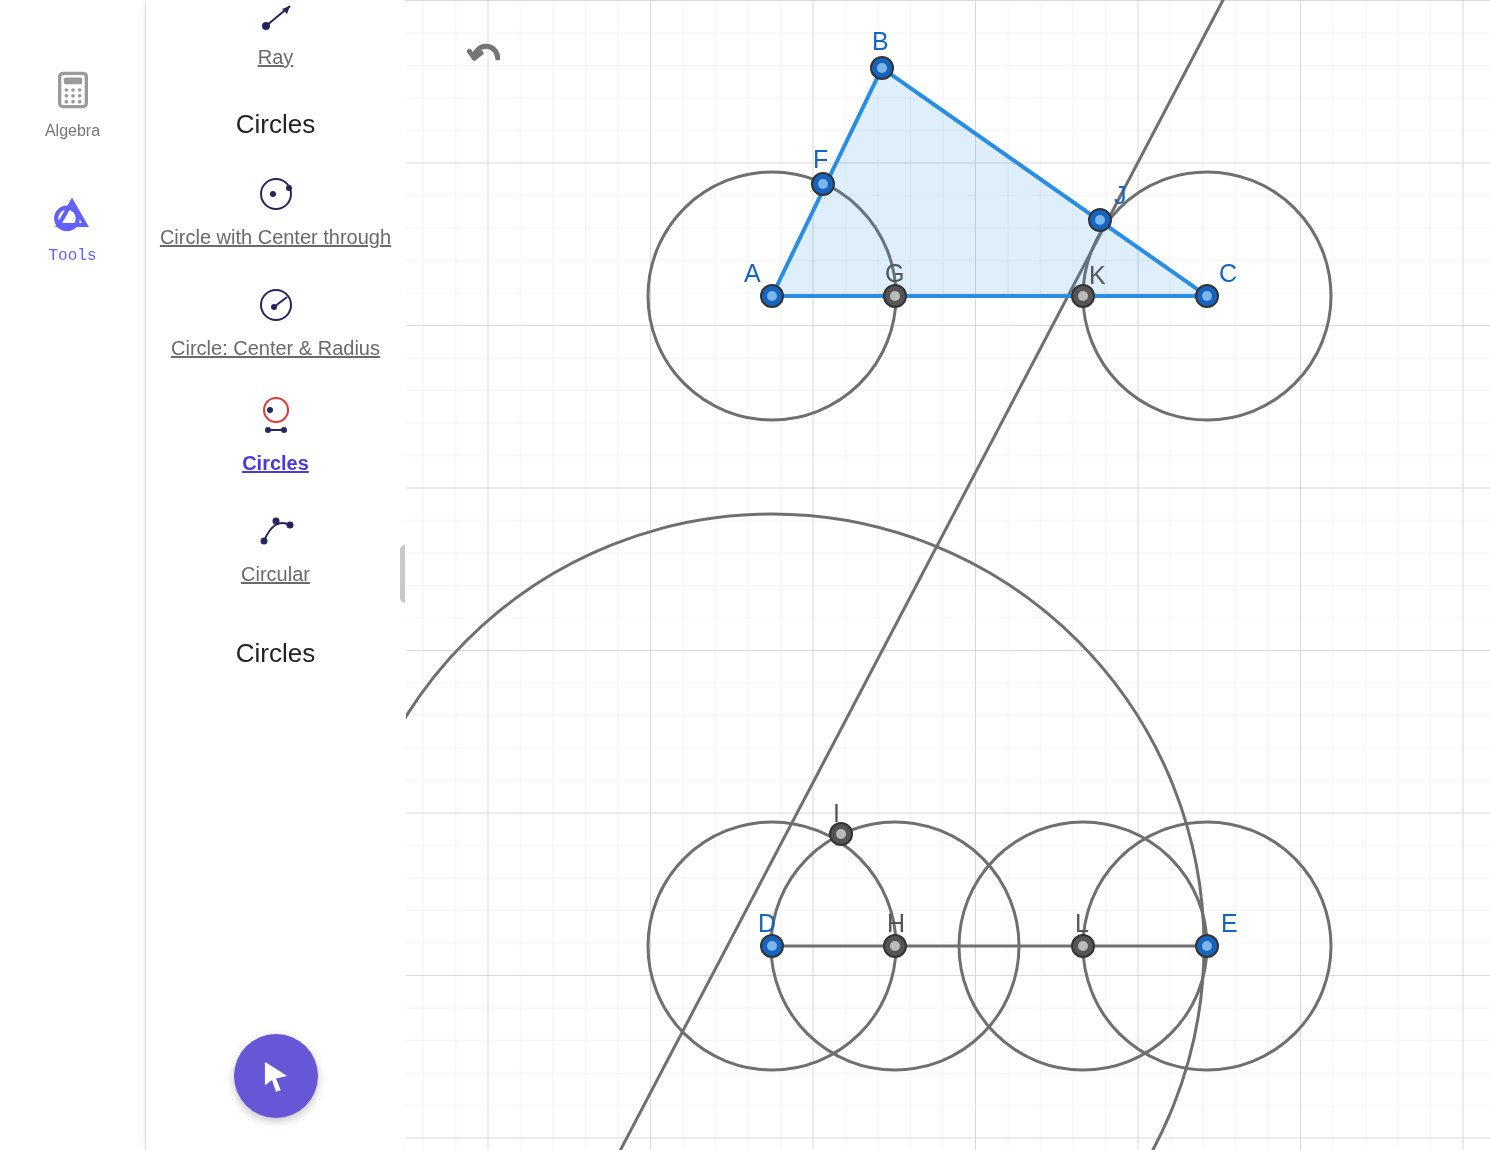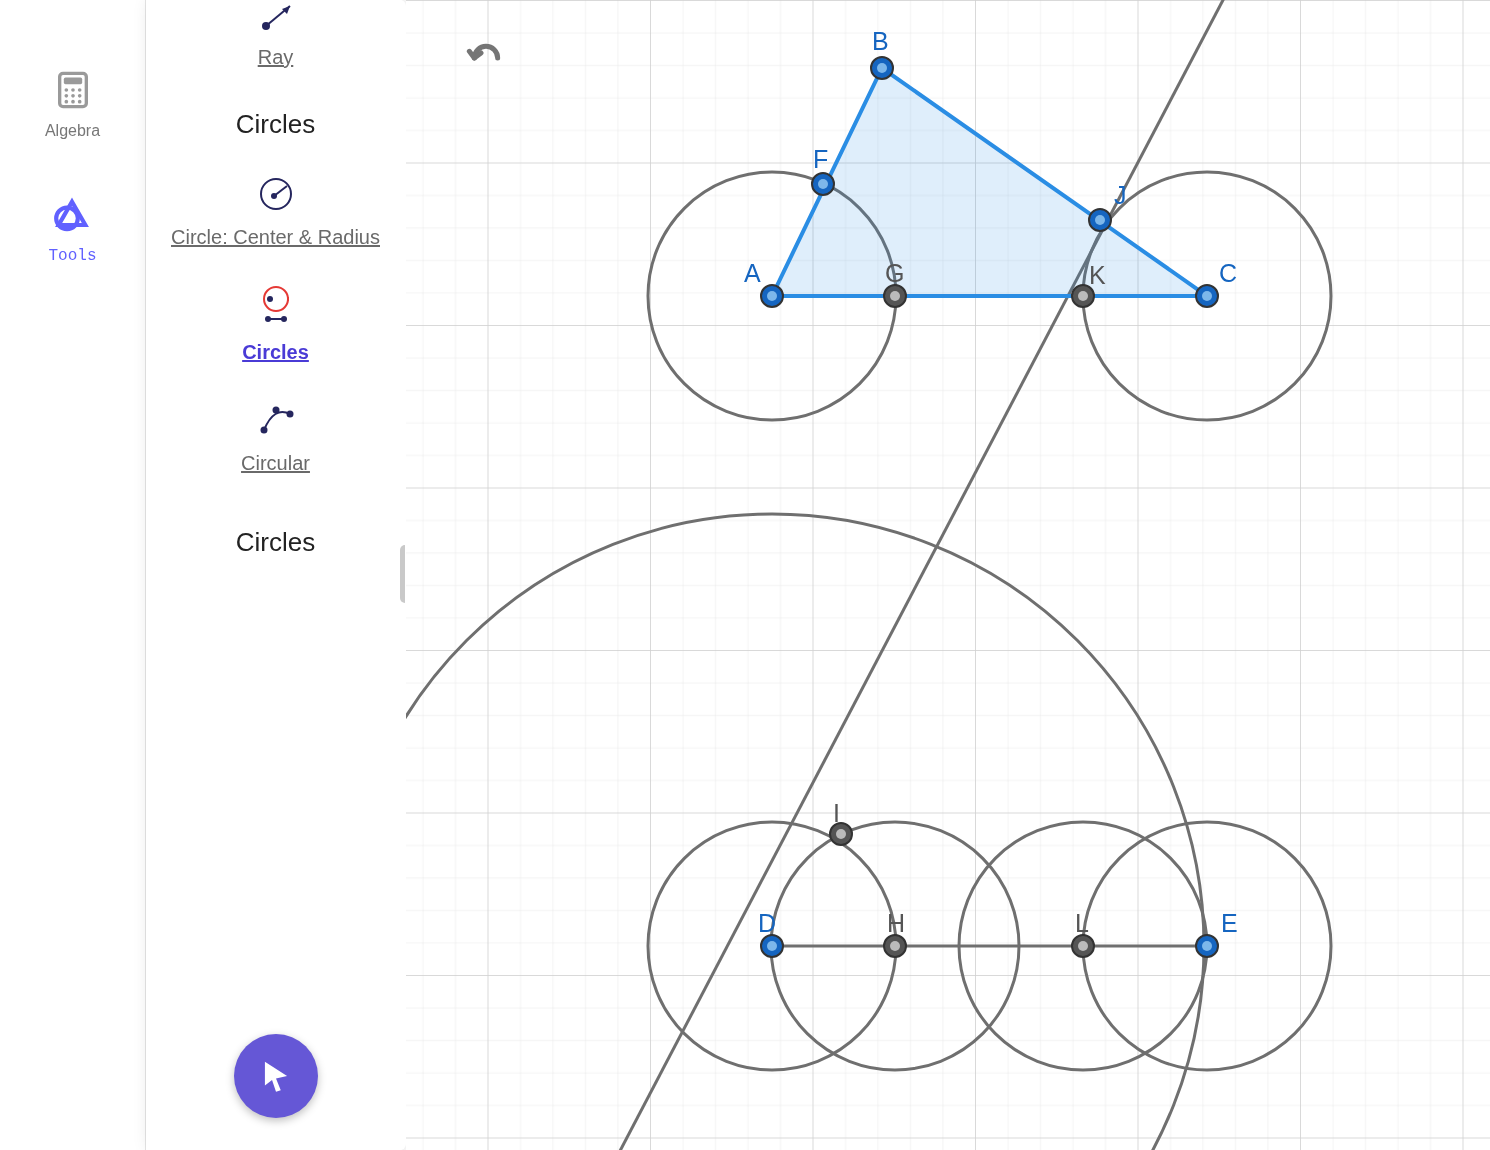--- a/index.html
+++ b/index.html
@@ -92,20 +92,28 @@
         <circle cx="10" cy="26" r="4" fill="#25265e"></circle>
         <line x1="10" y1="26" x2="34" y2="6" stroke="#25265e" stroke-width="2"></line>
         <path d="M34 6 l-3 8 l-5 -5 z" fill="#25265e"></path>
       </svg>
       <div class="tlabel">Ray</div>
     </div>
 
 
     <div class="sectiontitle">Circles</div>
 
+    <div class="tool-item">
+      <svg width="40" height="40" viewBox="0 0 40 40">
+        <circle cx="20" cy="20" r="15" fill="none" stroke="#25265e" stroke-width="2"></circle>
+        <circle cx="17" cy="20" r="3" fill="#25265e"></circle>
+        <circle cx="33" cy="14" r="3" fill="#25265e"></circle>
+      </svg>
+      <div class="tlabel">Circle with Center through</div>
+    </div>
 
     <div class="tool-item">
       <svg width="40" height="40" viewBox="0 0 40 40">
         <circle cx="20" cy="20" r="15" fill="none" stroke="#25265e" stroke-width="2"></circle>
         <circle cx="18" cy="22" r="3" fill="#25265e"></circle>
         <line x1="18" y1="22" x2="31" y2="12" stroke="#25265e" stroke-width="2"></line>
       </svg>
       <div class="tlabel">Circle: Center &amp; Radius</div>
     </div>
 

